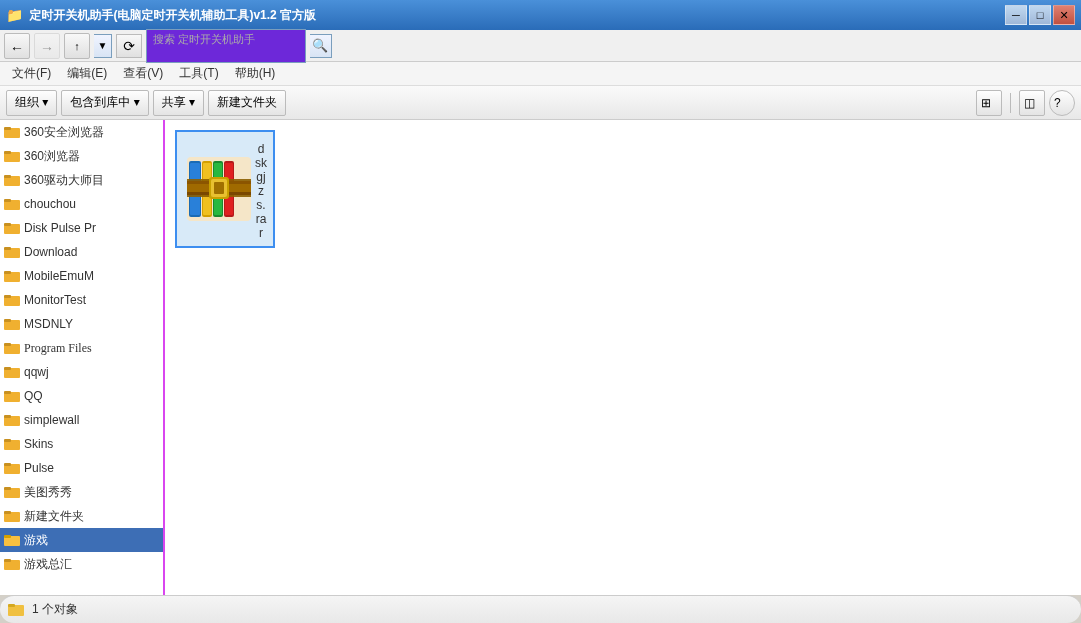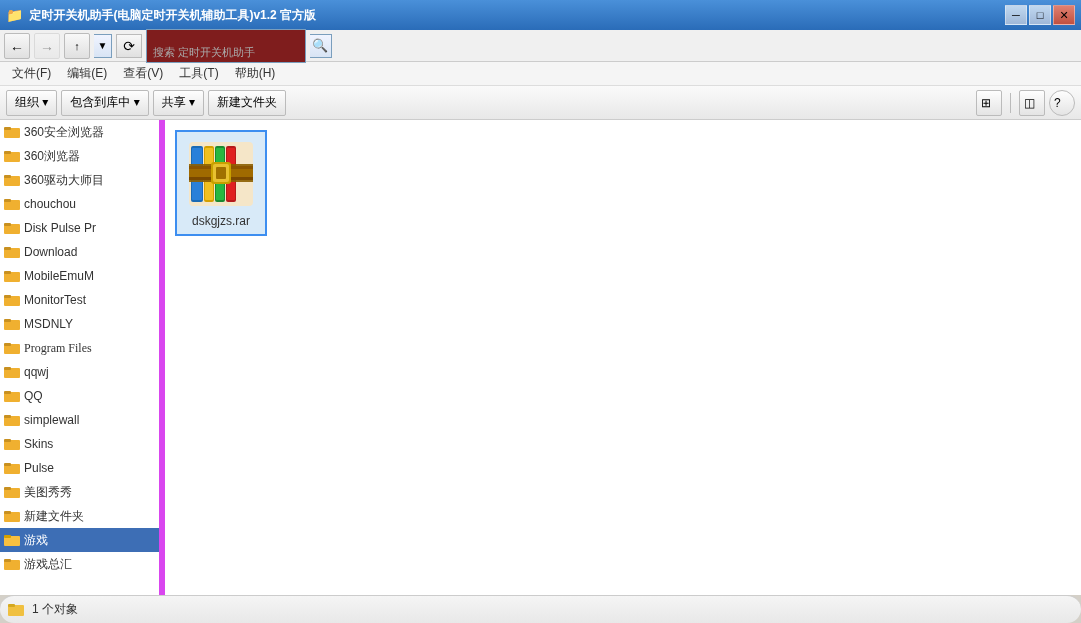--- a/index.html
+++ b/index.html
@@ -105,25 +105,25 @@
       cursor: pointer;
       display: flex;
       align-items: center;
       justify-content: center;
       font-size: 14px;
     }
     .search-box {
       width: 160px;
       height: 34px;
       border: 1px solid #7a9ebd;
-      background: #7f1d1d;
+      background: #6d28d9;
       padding: 2px 6px;
       font-size: 12px;
       display: flex;
-      align-items: flex-end;
+      align-items: flex-start;
       color: #aaa;
     }
     .search-icon-btn {
       width: 22px;
       height: 24px;
       background: linear-gradient(to bottom, #f0f4ff, #d8e4f4);
       border: 1px solid #7a9ebd;
       border-left: none;
       display: flex;
       align-items: center;
@@ -182,21 +182,21 @@
       display: flex;
       height: calc(623px - 30px - 32px - 24px - 34px - 28px);
       background: white;
     }
 
     
     .sidebar {
       width: 165px;
       min-width: 165px;
       background: white;
-      border-right: 6px solid #d946ef;
+      border-right: 2px solid #d946ef;
       overflow-y: auto;
       overflow-x: hidden;
     }
     .sidebar::-webkit-scrollbar {
       width: 8px;
     }
     .sidebar::-webkit-scrollbar-track {
       background: #f0f0f0;
     }
     .sidebar::-webkit-scrollbar-thumb {
@@ -236,23 +236,23 @@
       flex: 1;
       background: white;
       padding: 10px;
       overflow: auto;
       position: relative;
     }
 
     
     .file-item {
       display: inline-flex;
-      flex-direction: column;
-      align-items: center;
-      width: 92px;
+      flex-direction: row;
+      align-items: center;
+      width: 100px;
       padding: 6px;
       cursor: pointer;
       border: 2px solid #3d8ef0;
       background: #d8eaf8;
     }
     .rar-icon {
       width: 72px;
       height: 72px;
       position: relative;
     }

